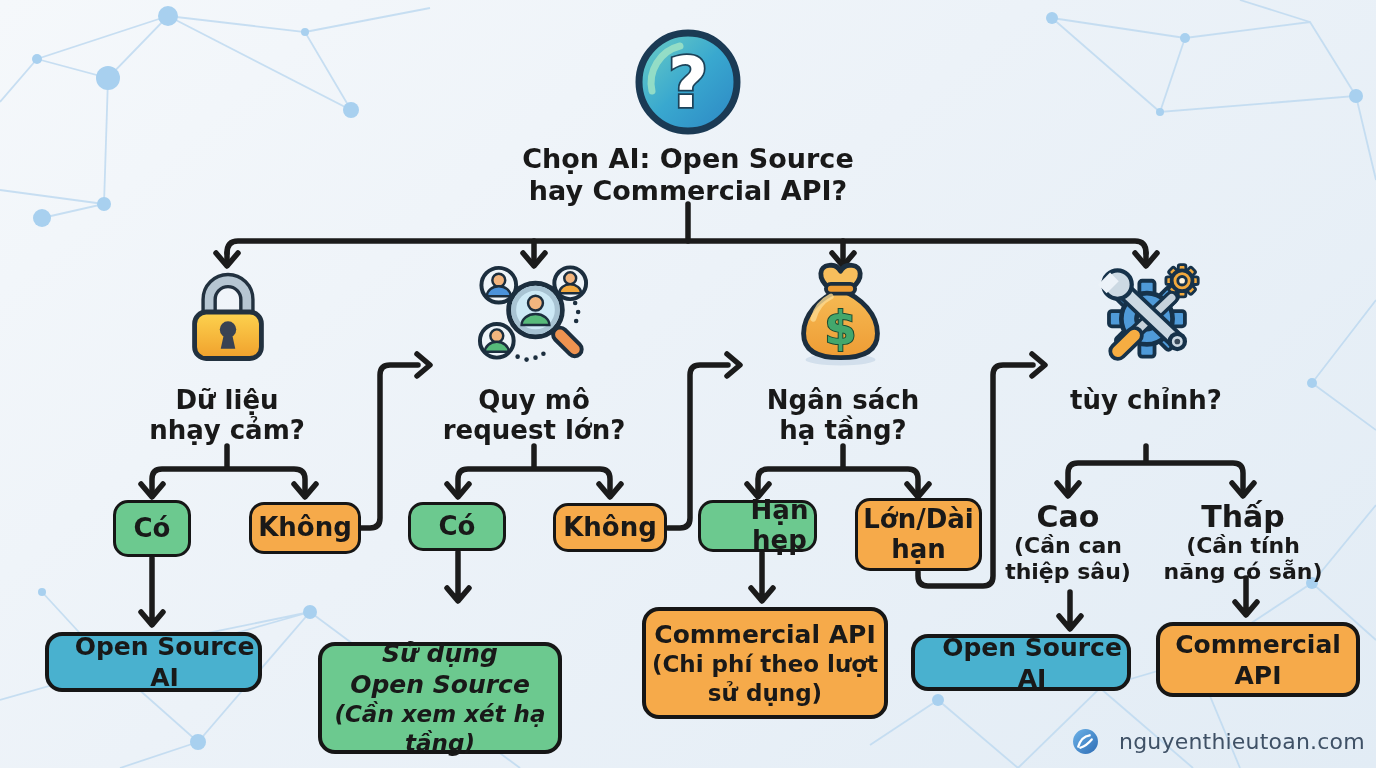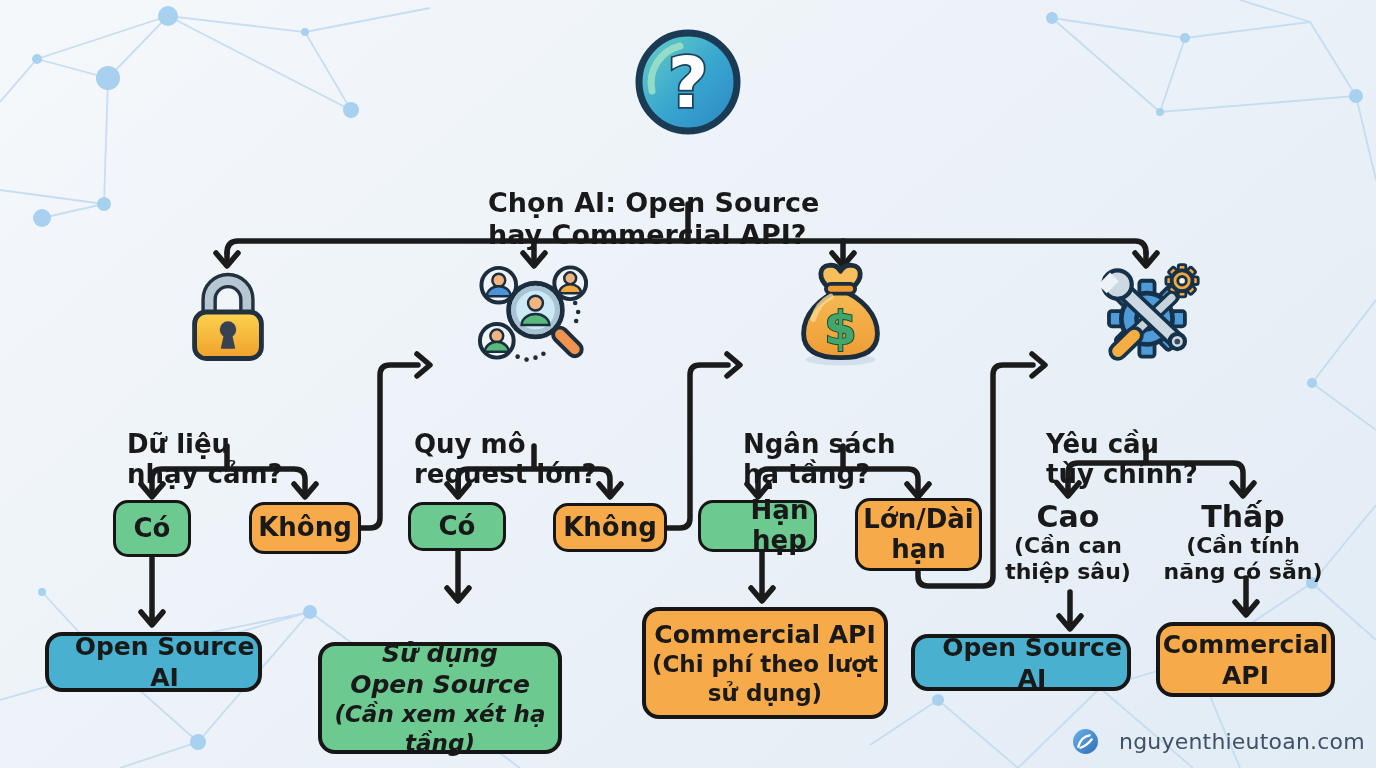--- a/index.html
+++ b/index.html
@@ -3,21 +3,21 @@
 <meta charset="utf-8">
 <style>
   html,body{margin:0;padding:0;background:#dfe7ef;}
   .stage{
     position:relative;width:1376px;height:768px;overflow:hidden;
     background:linear-gradient(140deg,#f5f8fb 0%,#ecf2f8 45%,#e2ecf5 100%);
     font-family:"DejaVu Sans","Liberation Sans",sans-serif;color:#191919;
   }
   .stage svg.layer{position:absolute;left:0;top:0;}
   .abs{position:absolute;box-sizing:border-box;}
-  .ctr{text-align:left;margin-top:44px;}
+  .ctr{text-align:center;}
   .title-text{font-size:27px;font-weight:bold;line-height:1.2;}
   .q-label{font-size:26px;font-weight:bold;line-height:1.17;}
   .block{display:block;}
   .box{
     position:absolute;display:flex;align-items:center;justify-content:center;
     flex-direction:column;text-align:center;border:3.5px solid #161616;
     font-weight:bold;box-sizing:border-box;border-radius:15px;line-height:1.15;
   }
   .result{border-width:4px;border-radius:17px;line-height:1.24;}
   .green{background:#6cc98f;}
@@ -233,21 +233,20 @@
       <rect x="18" y="80" width="40" height="16" rx="8" fill="#f6ad42" stroke="#16324a" stroke-width="4"></rect>
     </g>
     <path d="M33 30 L90 84" stroke="#16324a" stroke-width="19" stroke-linecap="round"></path>
     <path d="M33 30 L90 84" stroke="#ccd9e3" stroke-width="11" stroke-linecap="round"></path>
     <circle cx="29" cy="26" r="15" fill="#ccd9e3" stroke="#16324a" stroke-width="4.5"></circle>
     <rect x="10" y="18" width="18" height="13" transform="rotate(-45 19 24)" fill="#ecf2f8"></rect>
     <circle cx="92" cy="86" r="8" fill="#ccd9e3" stroke="#16324a" stroke-width="4.5"></circle>
     <circle cx="92" cy="86" r="3" fill="#3a4a5a"></circle>
   </svg>
   <div class="abs ctr q-label" style="left:1046px;top:385px;width:200px;">
-    <span class="block">Yêu cầu</span>
     <span class="block">tùy chỉnh?</span>
   </div>
 
   <div class="box green fs26" style="left:113px;top:500px;width:78px;height:57px;">Có</div>
   <div class="box orange fs26" style="left:249px;top:502px;width:112px;height:52px;">Không</div>
 
   <div class="box green fs26" style="left:408px;top:502px;width:98px;height:49px;">Có</div>
   <div class="box orange fs26" style="left:553px;top:503px;width:114px;height:49px;">Không</div>
 
   <div class="box green fs26" style="left:698px;top:500px;width:119px;height:52px;padding-left:44px;">Hạn hẹp</div>
@@ -271,21 +270,21 @@
   </div>
 
   <div class="box orange result" style="left:642px;top:607px;width:246px;height:112px;">
     <span class="block fs25">Commercial API</span>
     <span class="block fs23">(Chi phí theo lượt</span>
     <span class="block fs23">sử dụng)</span>
   </div>
 
   <div class="box teal result fs25" style="left:911px;top:634px;width:220px;height:57px;">Open Source AI</div>
 
-  <div class="box orange result" style="left:1156px;top:622px;width:179px;height:75px;">
+  <div class="box orange result" style="left:1156px;top:622px;width:204px;height:75px;">
     <span class="block fs25">Commercial</span>
     <span class="block fs25">API</span>
   </div>
 
   <div class="watermark" style="left:1072px;top:728px;">
     <svg width="27" height="27" viewBox="0 0 26 26">
       <defs>
           <linearGradient id="gwm" x1="0" y1="0" x2="1" y2="1">
             <stop offset="0" stop-color="#6cb2e8"></stop>
             <stop offset="1" stop-color="#2e6db5"></stop>

